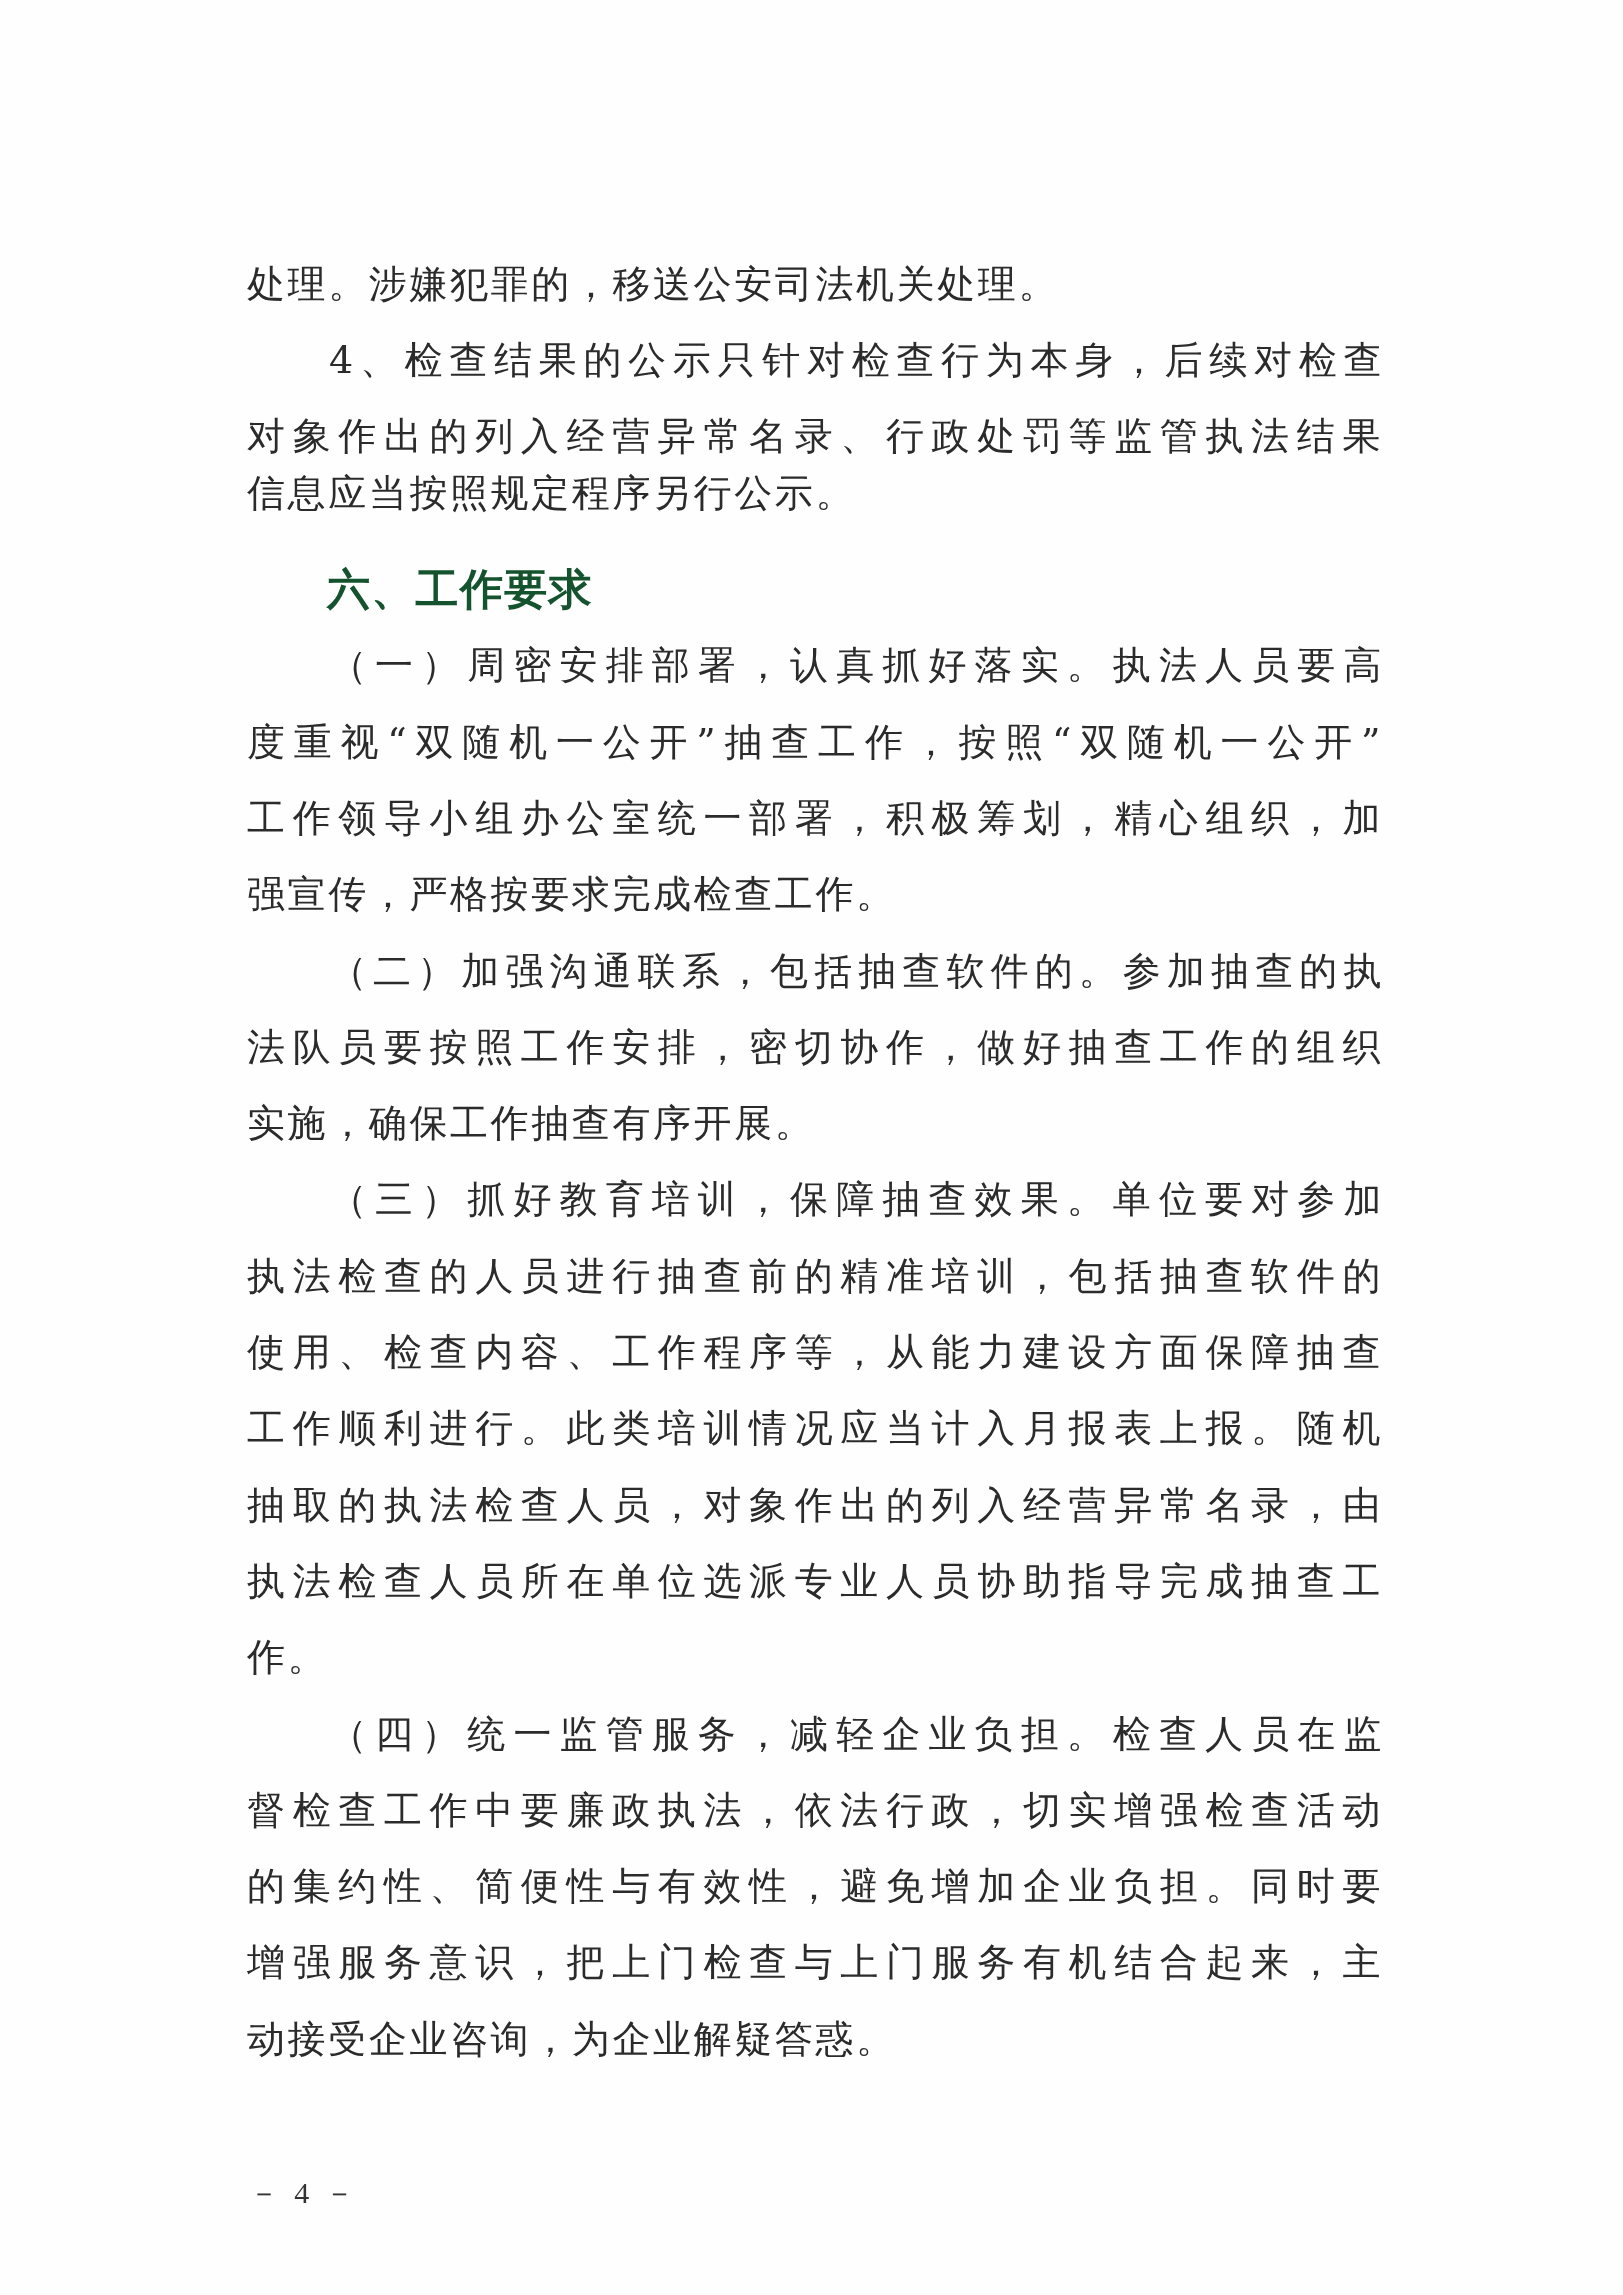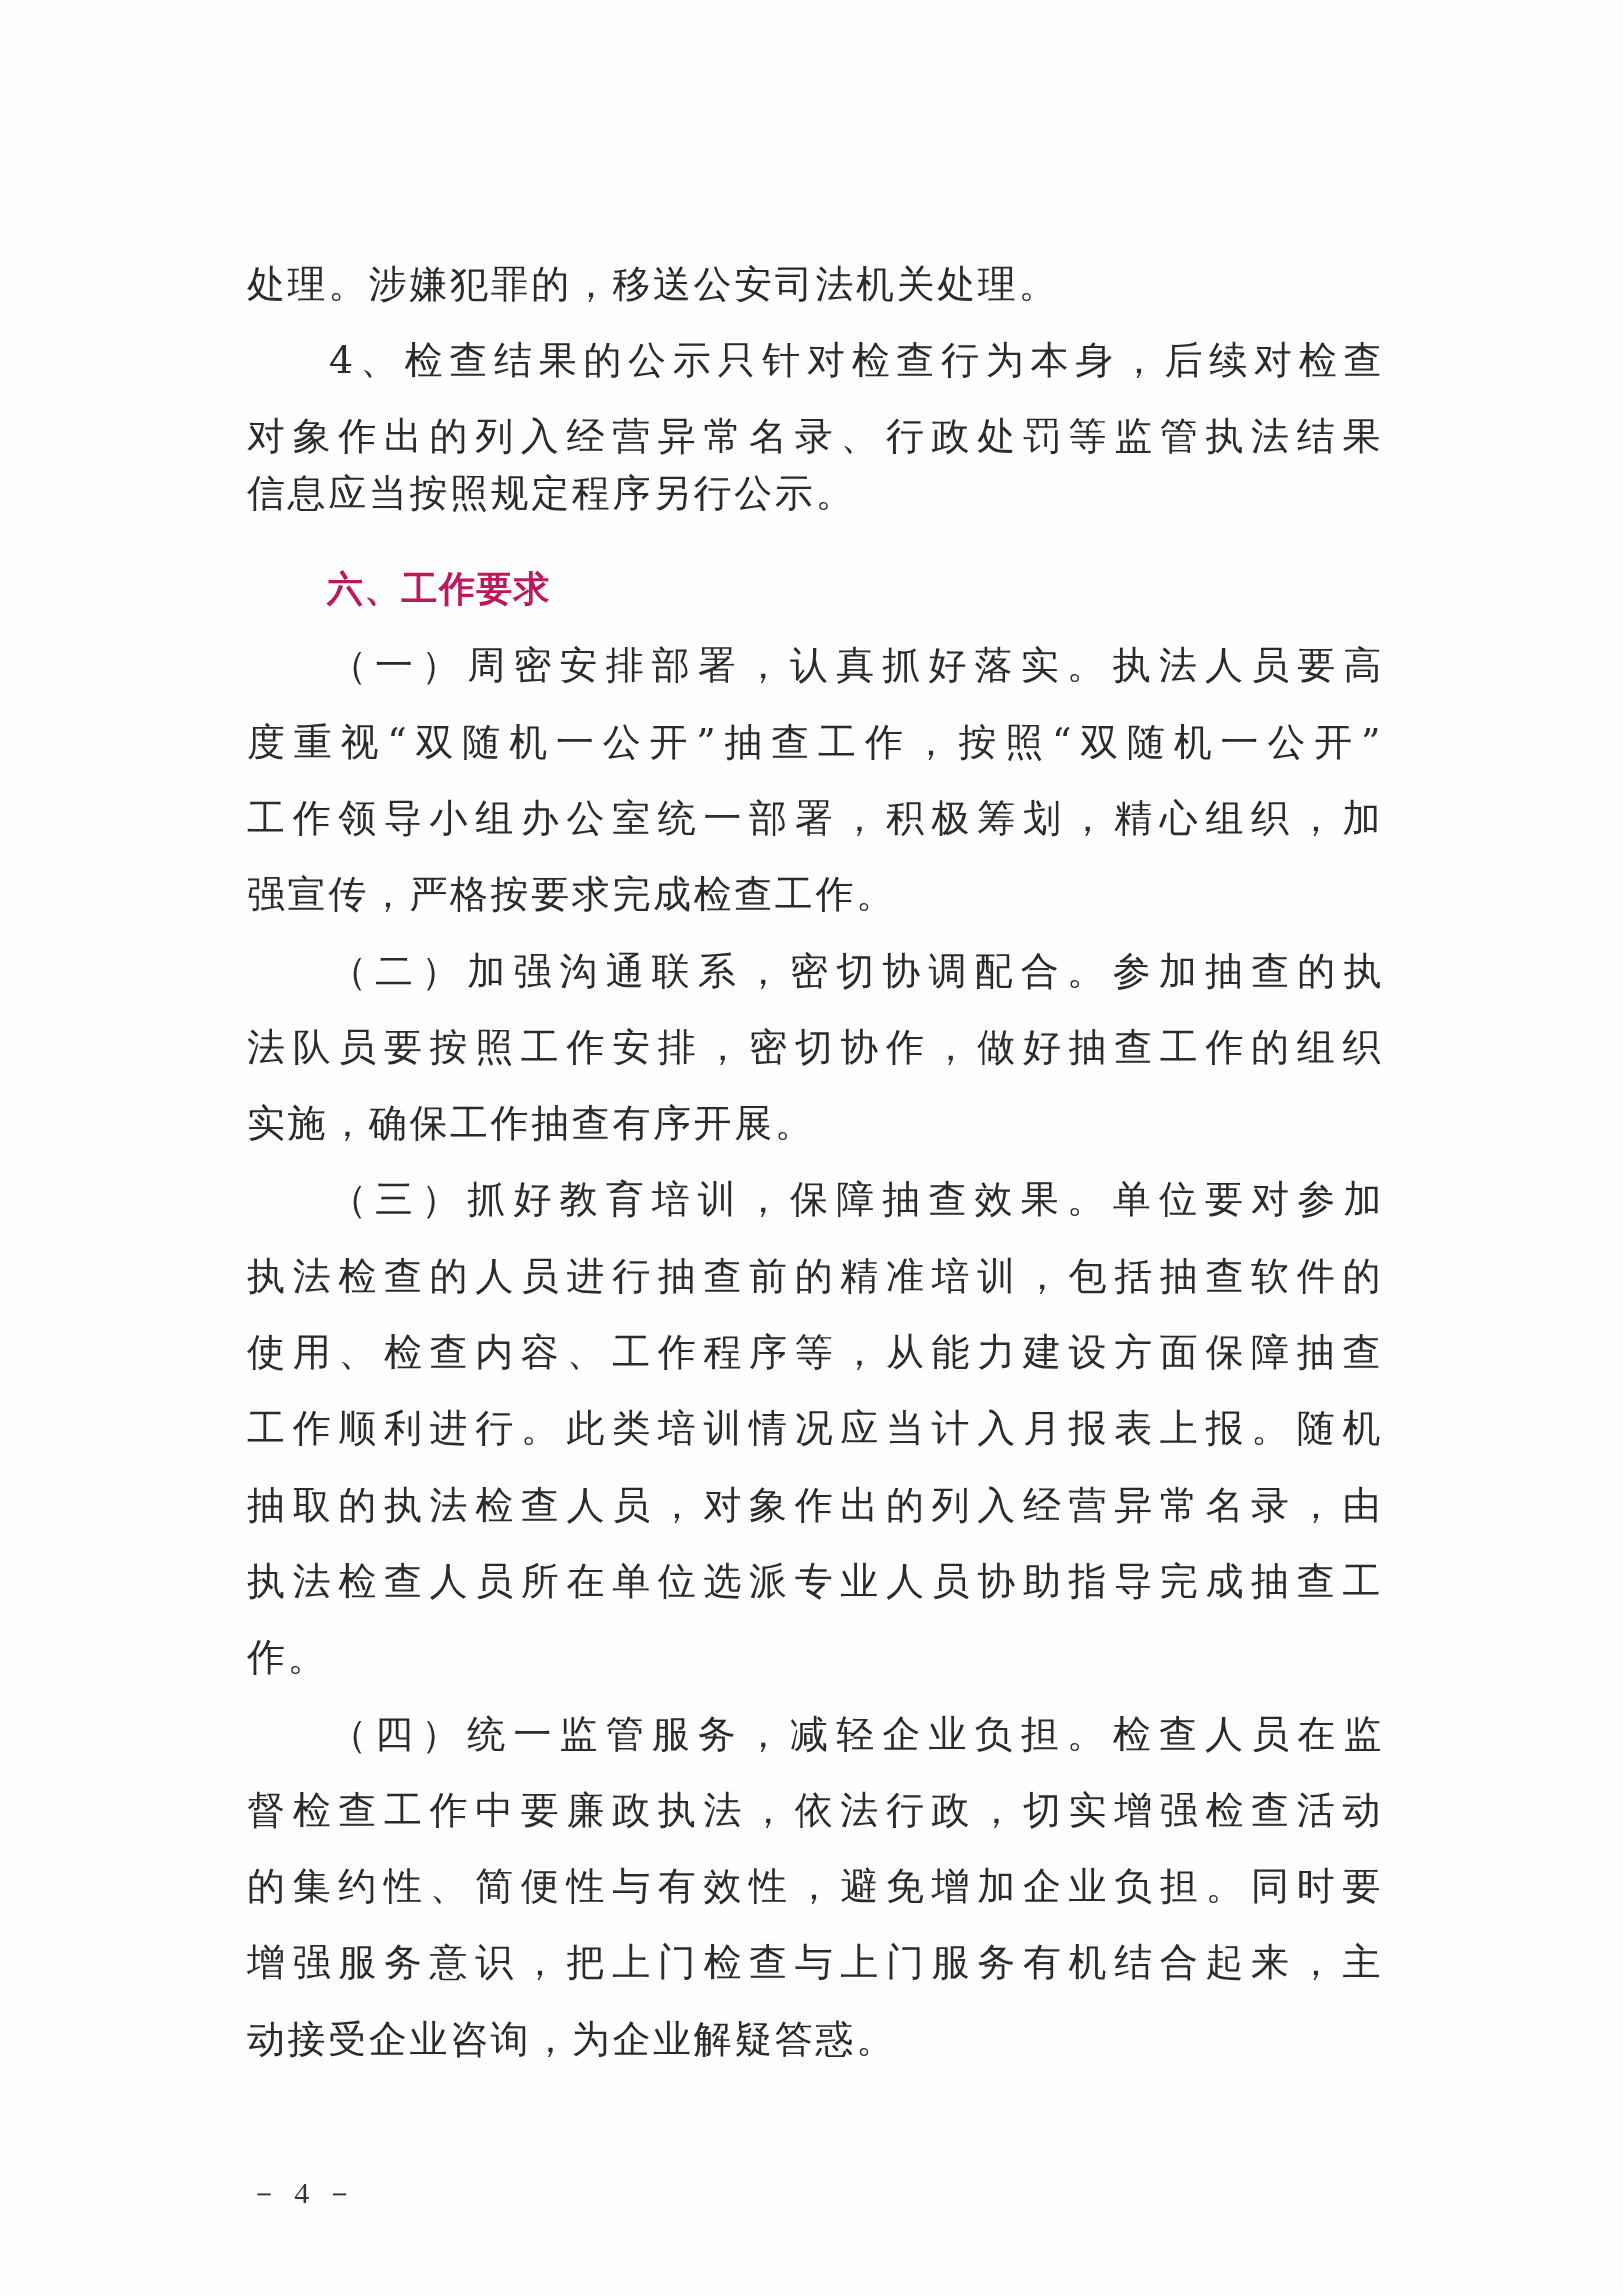--- a/index.html
+++ b/index.html
@@ -40,25 +40,25 @@
     text-align: right;
     text-align-last: left;
   }
   .line.indent {
     left: 329px;
     width: 1055px;
   }
   .heading {
     position: absolute;
     left: 327px;
-    font-size: 36px;
+    font-size: 43px;
     line-height: 46px;
     font-weight: bold;
     font-family: "DejaVu Sans", "Liberation Sans", sans-serif;
-    color: #be185d;
+    color: #14532d;
     letter-spacing: 1.3px;
     white-space: nowrap;
   }
   .page-number {
     position: absolute;
     left: 249px;
     top: 2173px;
     font-size: 30px;
     line-height: 39px;
     font-family: "Liberation Serif", "DejaVu Serif", serif;
@@ -78,21 +78,21 @@
   <div class="line full" style="top:413px">对象作出的列入经营异常名录、行政处罚等监管执法结果</div>
   <div class="line last" style="top:470px">信息应当按照规定程序另行公示。</div>
 
   <div class="heading" style="top:566px">六、工作要求</div>
 
   <div class="line indent full" style="top:642px">（一）周密安排部署，认真抓好落实。执法人员要高</div>
   <div class="line full" style="top:719px">度重视“双随机一公开”抽查工作，按照“双随机一公开”</div>
   <div class="line full" style="top:795px">工作领导小组办公室统一部署，积极筹划，精心组织，加</div>
   <div class="line last" style="top:871px">强宣传，严格按要求完成检查工作。</div>
 
-  <div class="line indent full" style="top:948px">（二）加强沟通联系，密切协调配合。参加抽查的执</div>
+  <div class="line indent full" style="top:948px">（二）加强沟通联系，包括抽查软件的。参加抽查的执</div>
   <div class="line full" style="top:1024px">法队员要按照工作安排，密切协作，做好抽查工作的组织</div>
   <div class="line last" style="top:1100px">实施，确保工作抽查有序开展。</div>
 
   <div class="line indent full" style="top:1176px">（三）抓好教育培训，保障抽查效果。单位要对参加</div>
   <div class="line full" style="top:1253px">执法检查的人员进行抽查前的精准培训，包括抽查软件的</div>
   <div class="line full" style="top:1329px">使用、检查内容、工作程序等，从能力建设方面保障抽查</div>
   <div class="line full" style="top:1405px">工作顺利进行。此类培训情况应当计入月报表上报。随机</div>
   <div class="line full" style="top:1482px">抽取的执法检查人员，对象作出的列入经营异常名录，由</div>
   <div class="line full" style="top:1558px">执法检查人员所在单位选派专业人员协助指导完成抽查工</div>
   <div class="line last" style="top:1634px">作。</div>

